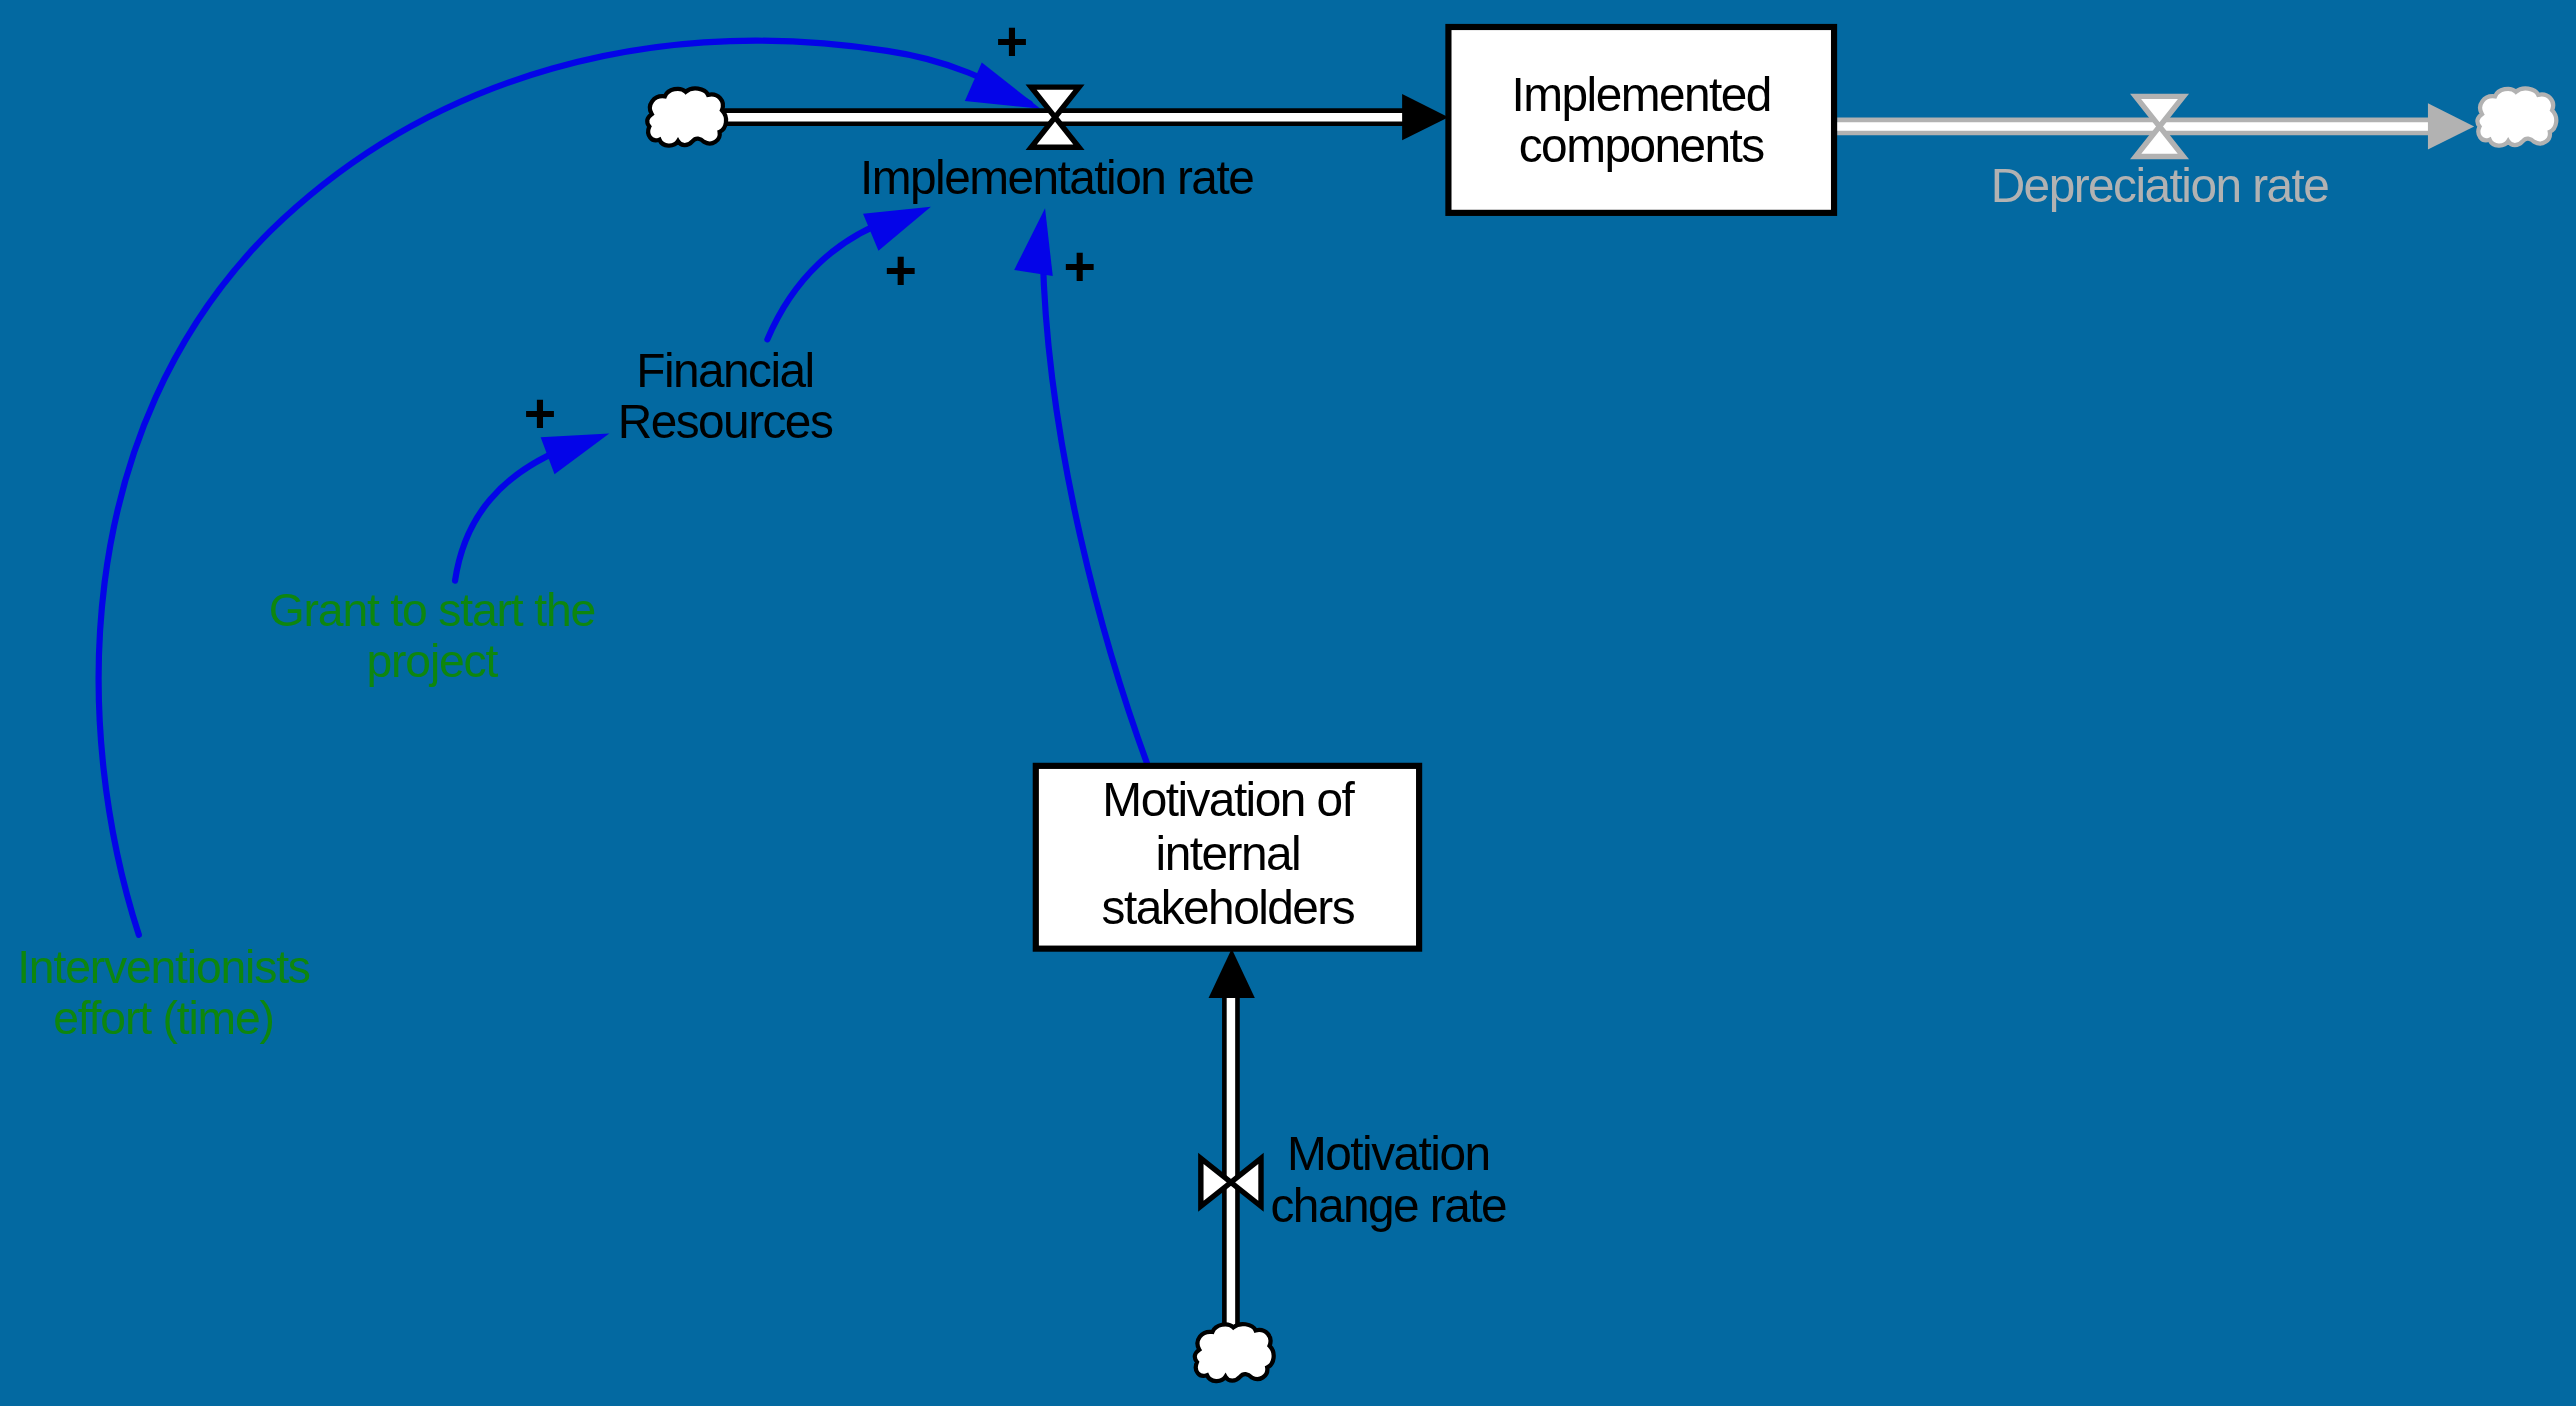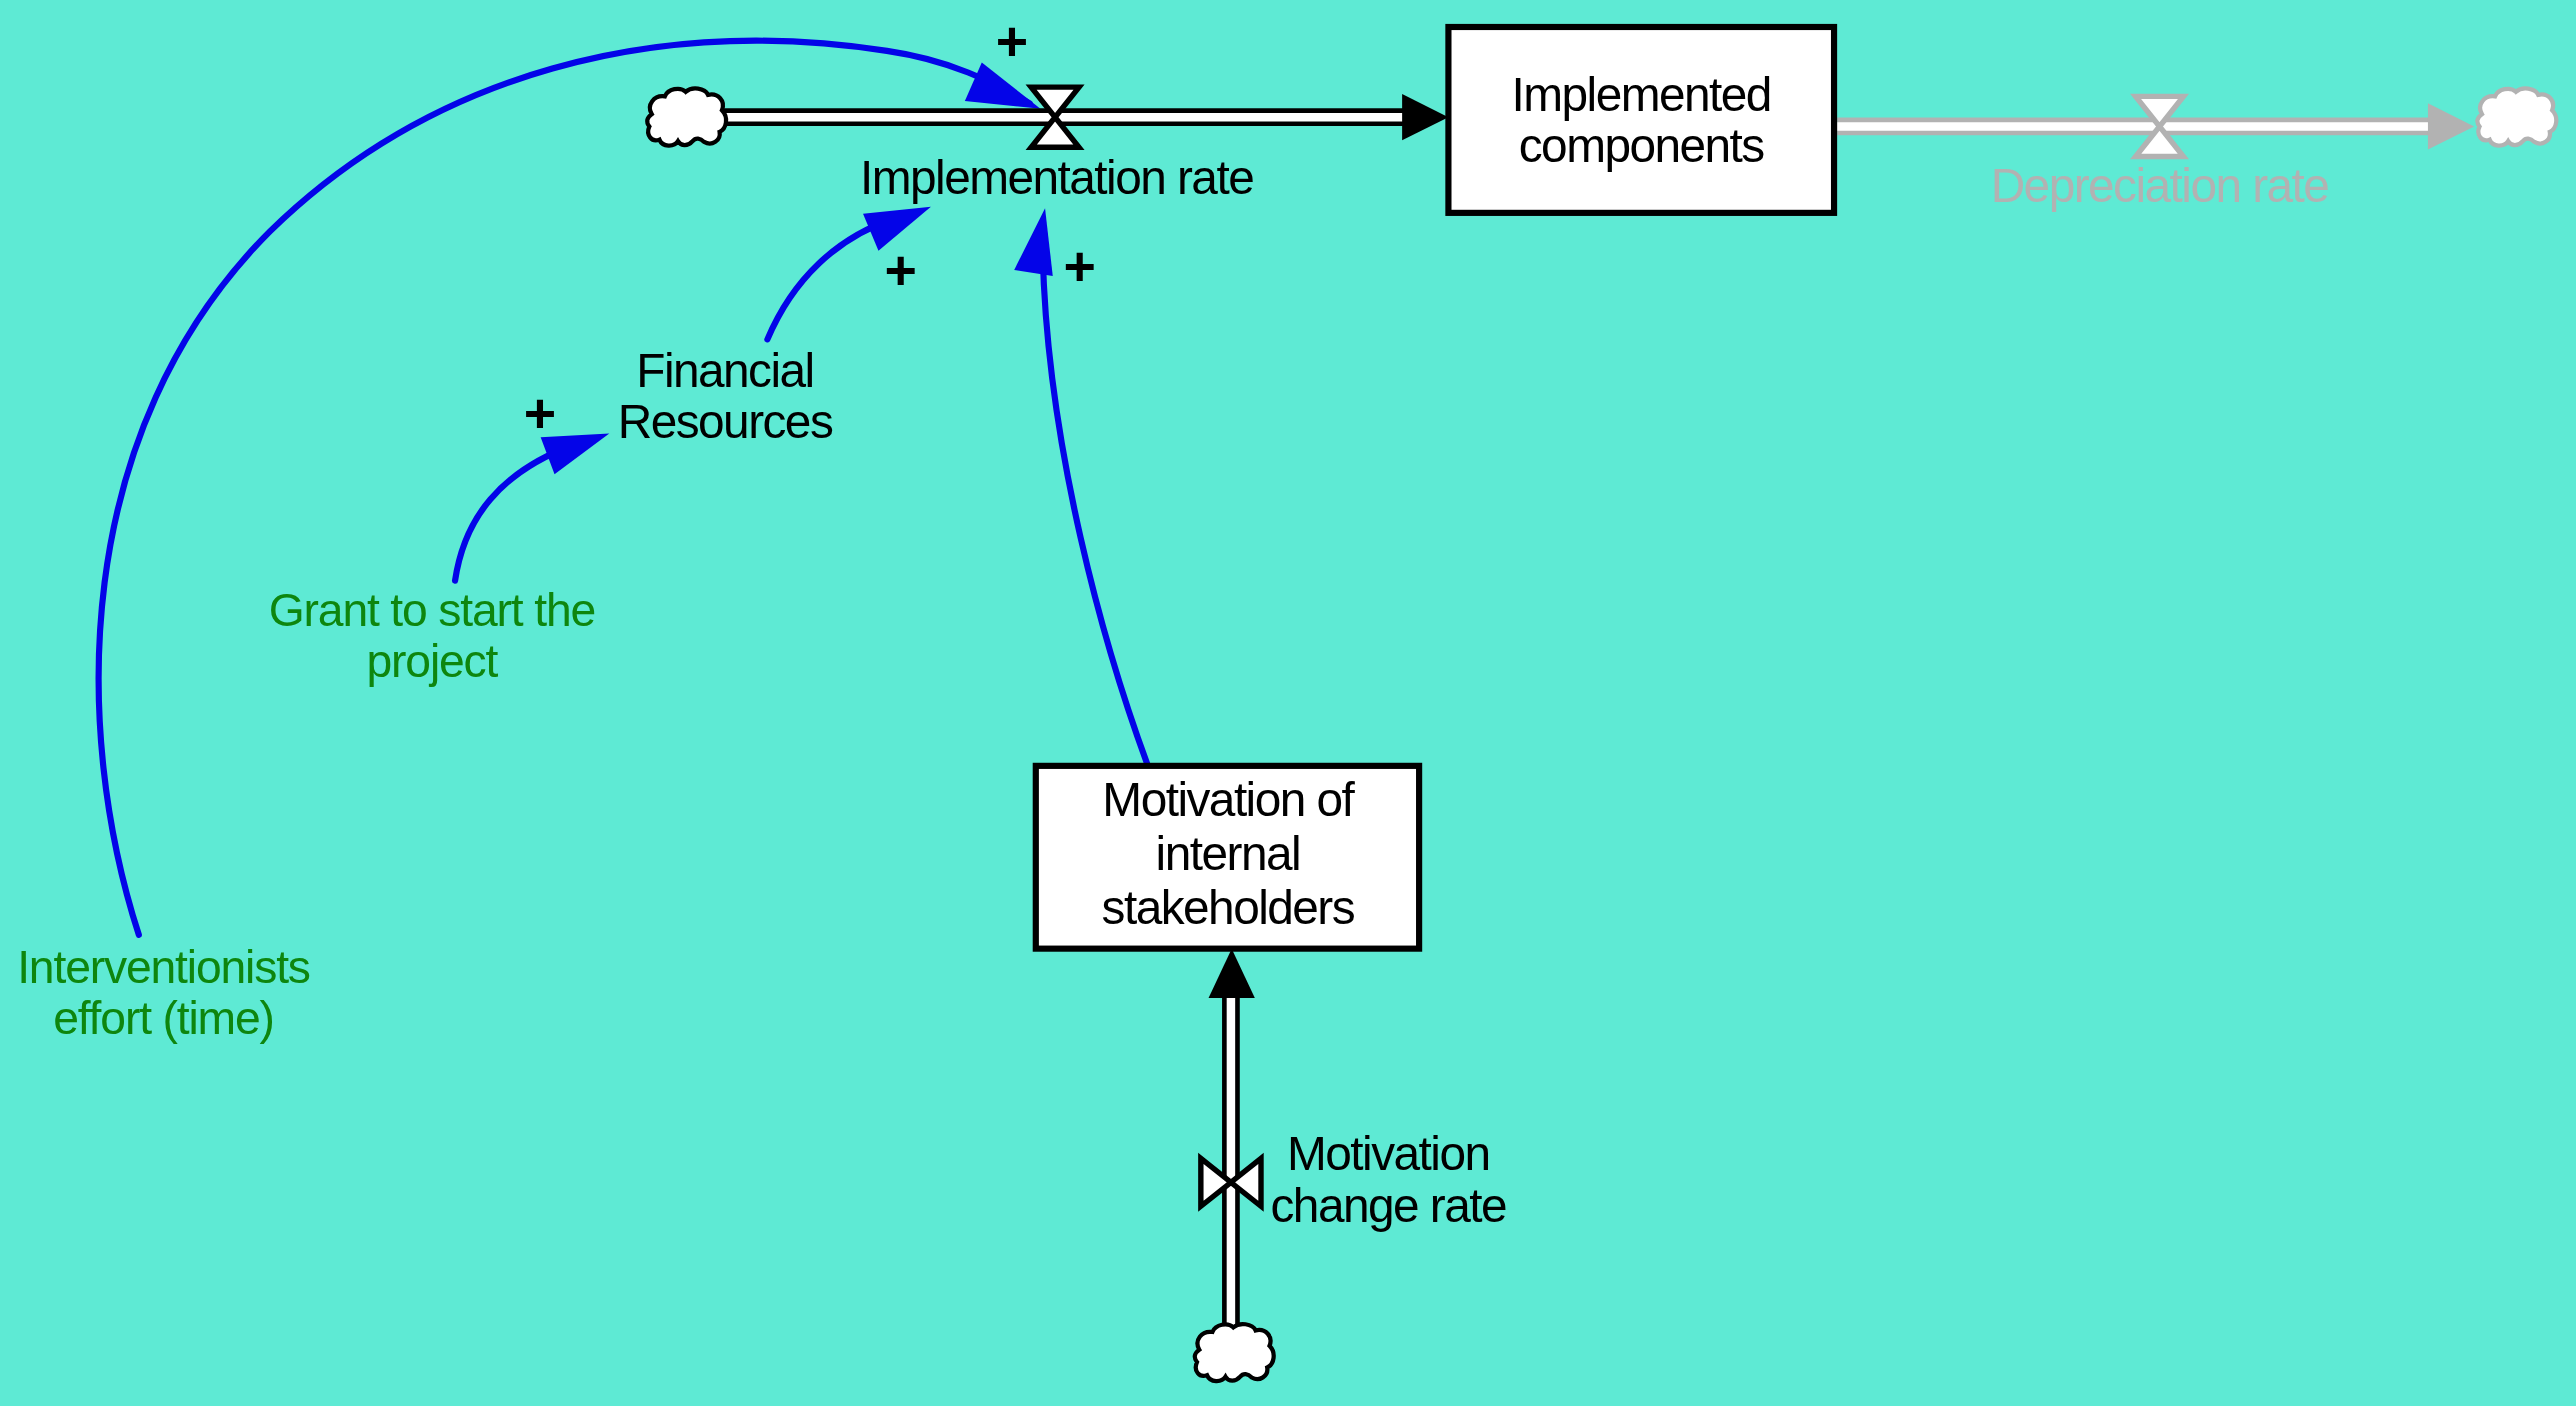--- a/index.html
+++ b/index.html
@@ -1,16 +1,16 @@
 <!DOCTYPE html>
 <html style="font-size:12.3px"><head>
 <meta charset="utf-8">
 <style>
   html,body{margin:0;padding:0;background:#ffffff;}
-  .stage{position:relative;width:2576px;height:1406px;background:#5eead4;overflow:hidden;}
+  .stage{position:relative;width:2576px;height:1406px;background:#0369a1;overflow:hidden;}
   svg{display:block;}
   text{font-family:"Liberation Sans","DejaVu Sans",sans-serif;}
   .lbl{font-size:62px;fill:#000000;letter-spacing:-2px;text-anchor:middle;}
   .lbl-green{font-size:60px;fill:#0e860e;letter-spacing:-1.5px;text-anchor:middle;}
   .lbl-gray{font-size:62px;fill:#b2b2b2;letter-spacing:-2px;text-anchor:middle;}
   .plus{font-size:72px;font-weight:bold;fill:#000000;text-anchor:middle;letter-spacing:0;}
   .outline{fill:#ffffff;stroke:#000000;stroke-width:7;stroke-linejoin:miter;}
   .outline-gray{fill:#ffffff;stroke:#b2b2b2;stroke-width:7;stroke-linejoin:miter;}
   .cloud{fill:#ffffff;stroke:#000000;stroke-width:5.5;}
   .cloud-gray{fill:#ffffff;stroke:#b2b2b2;stroke-width:5.5;}

